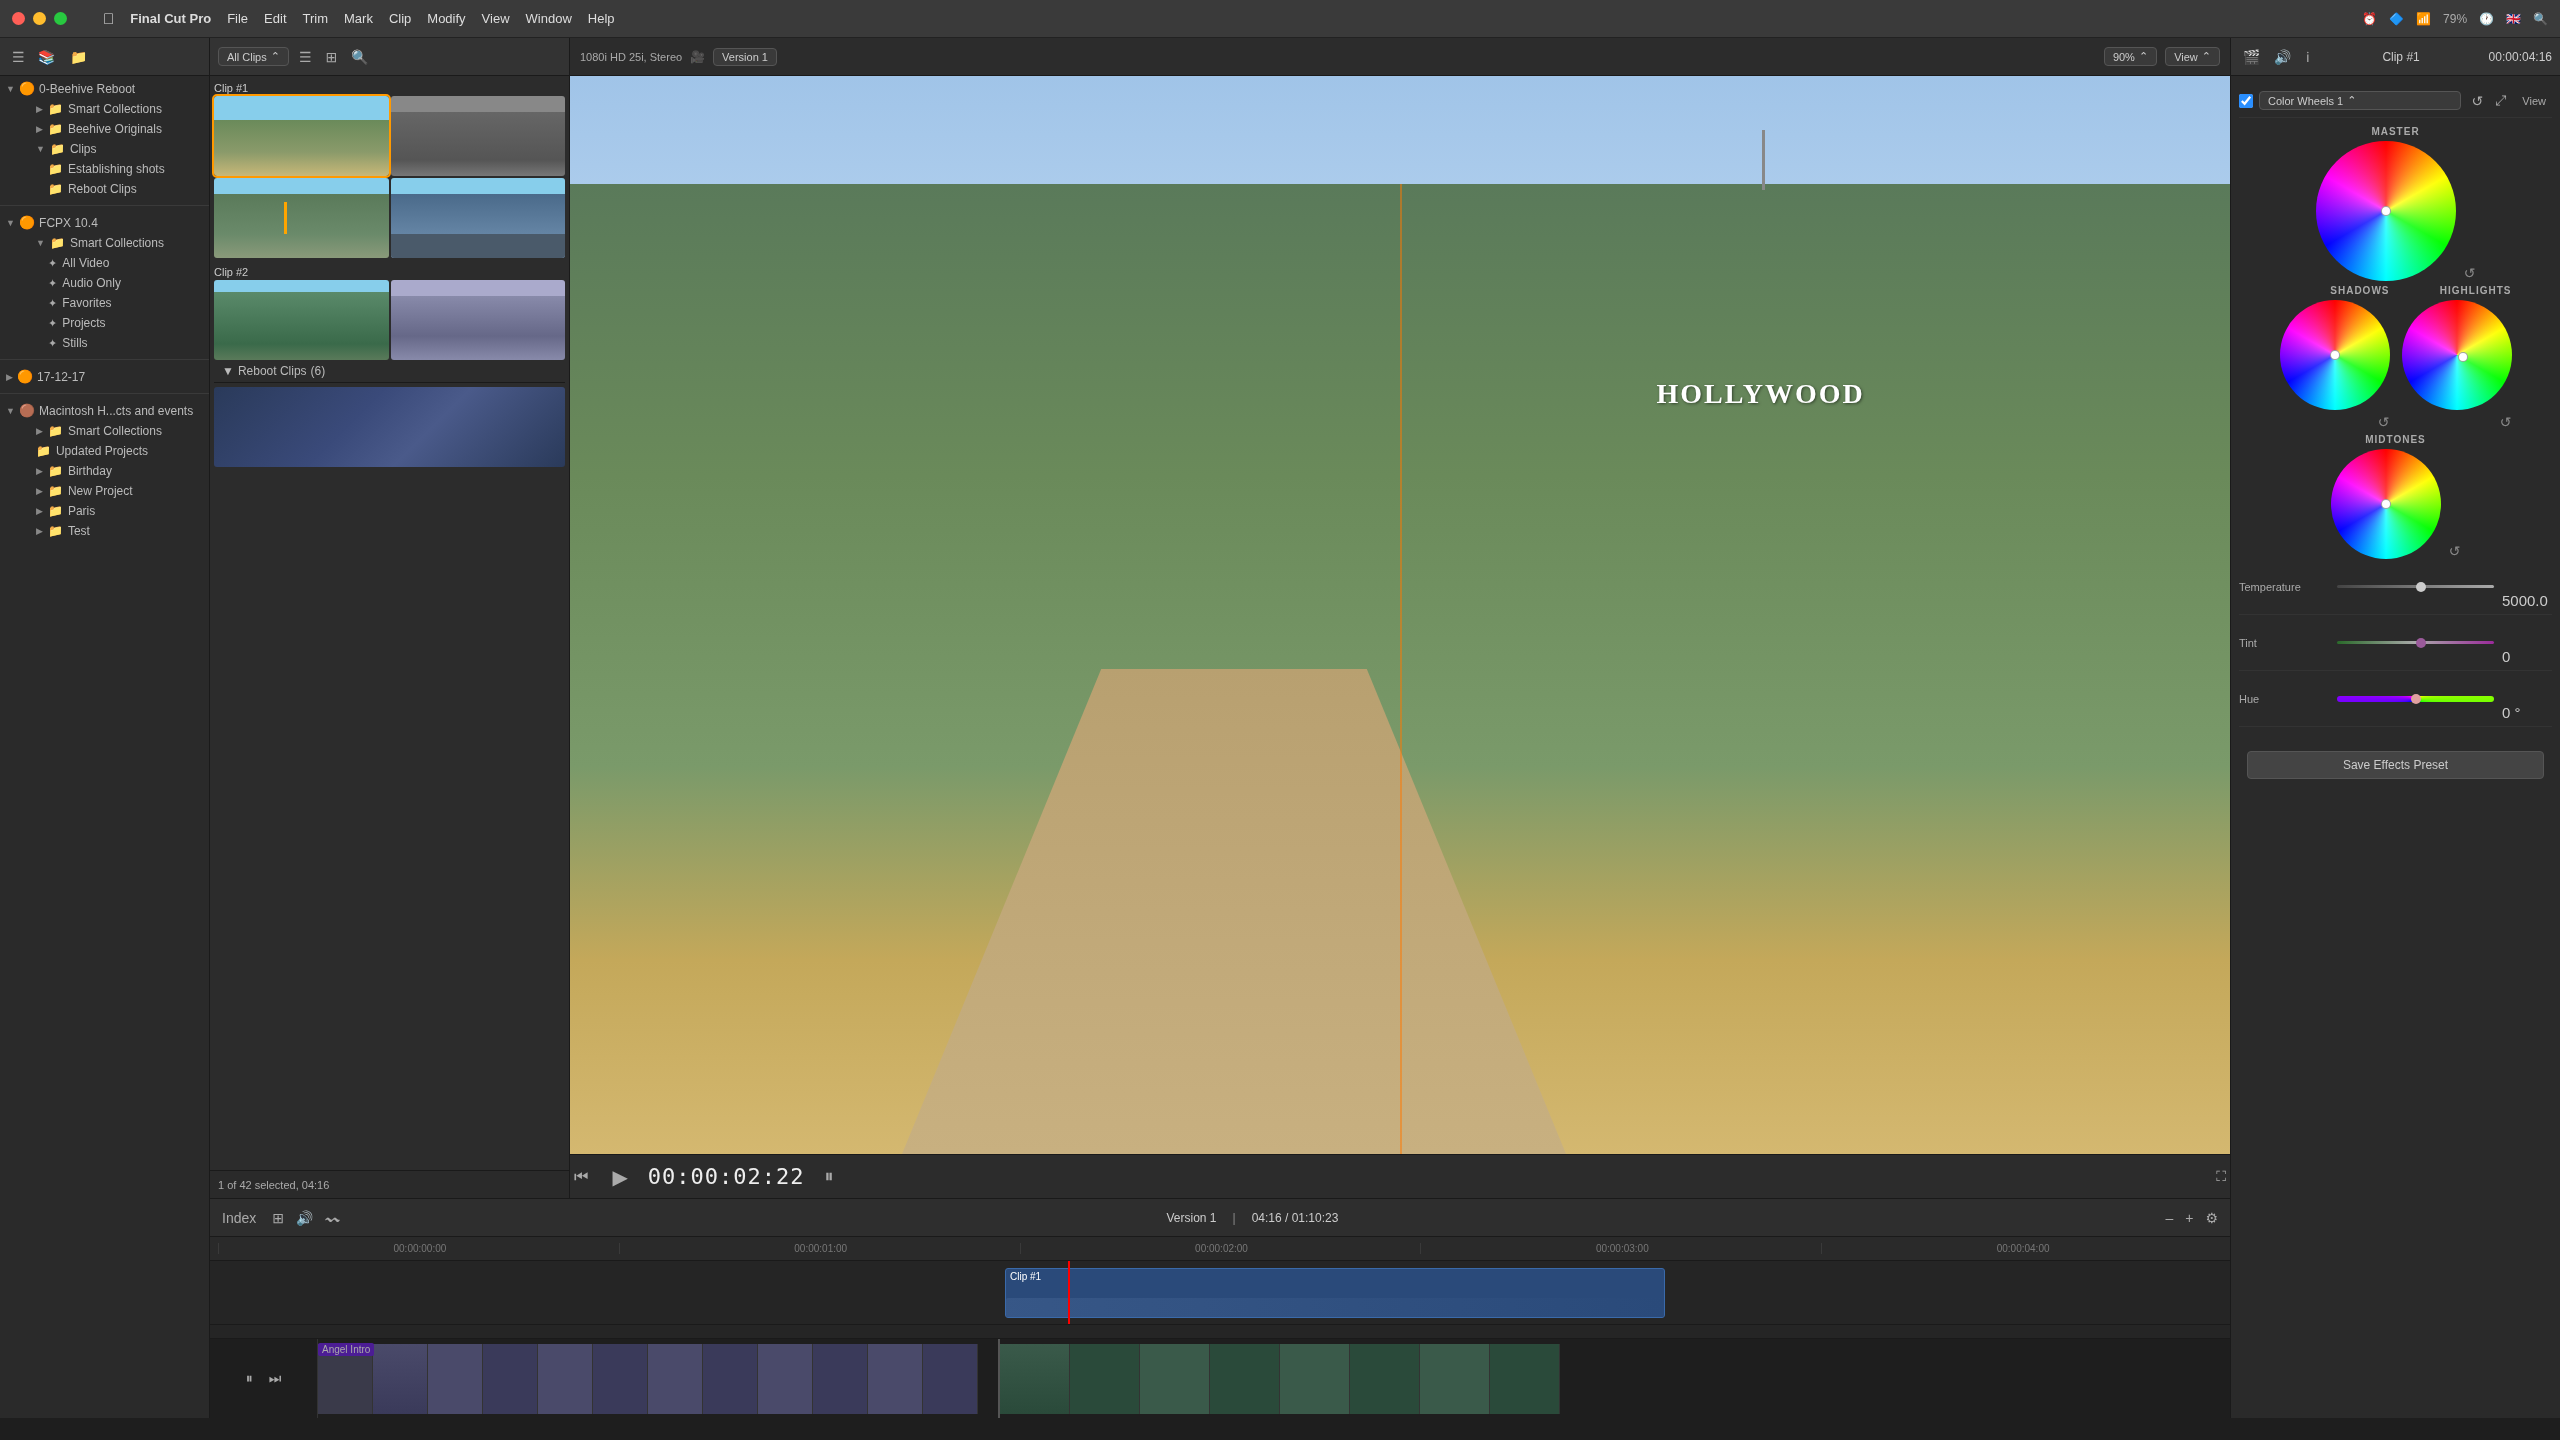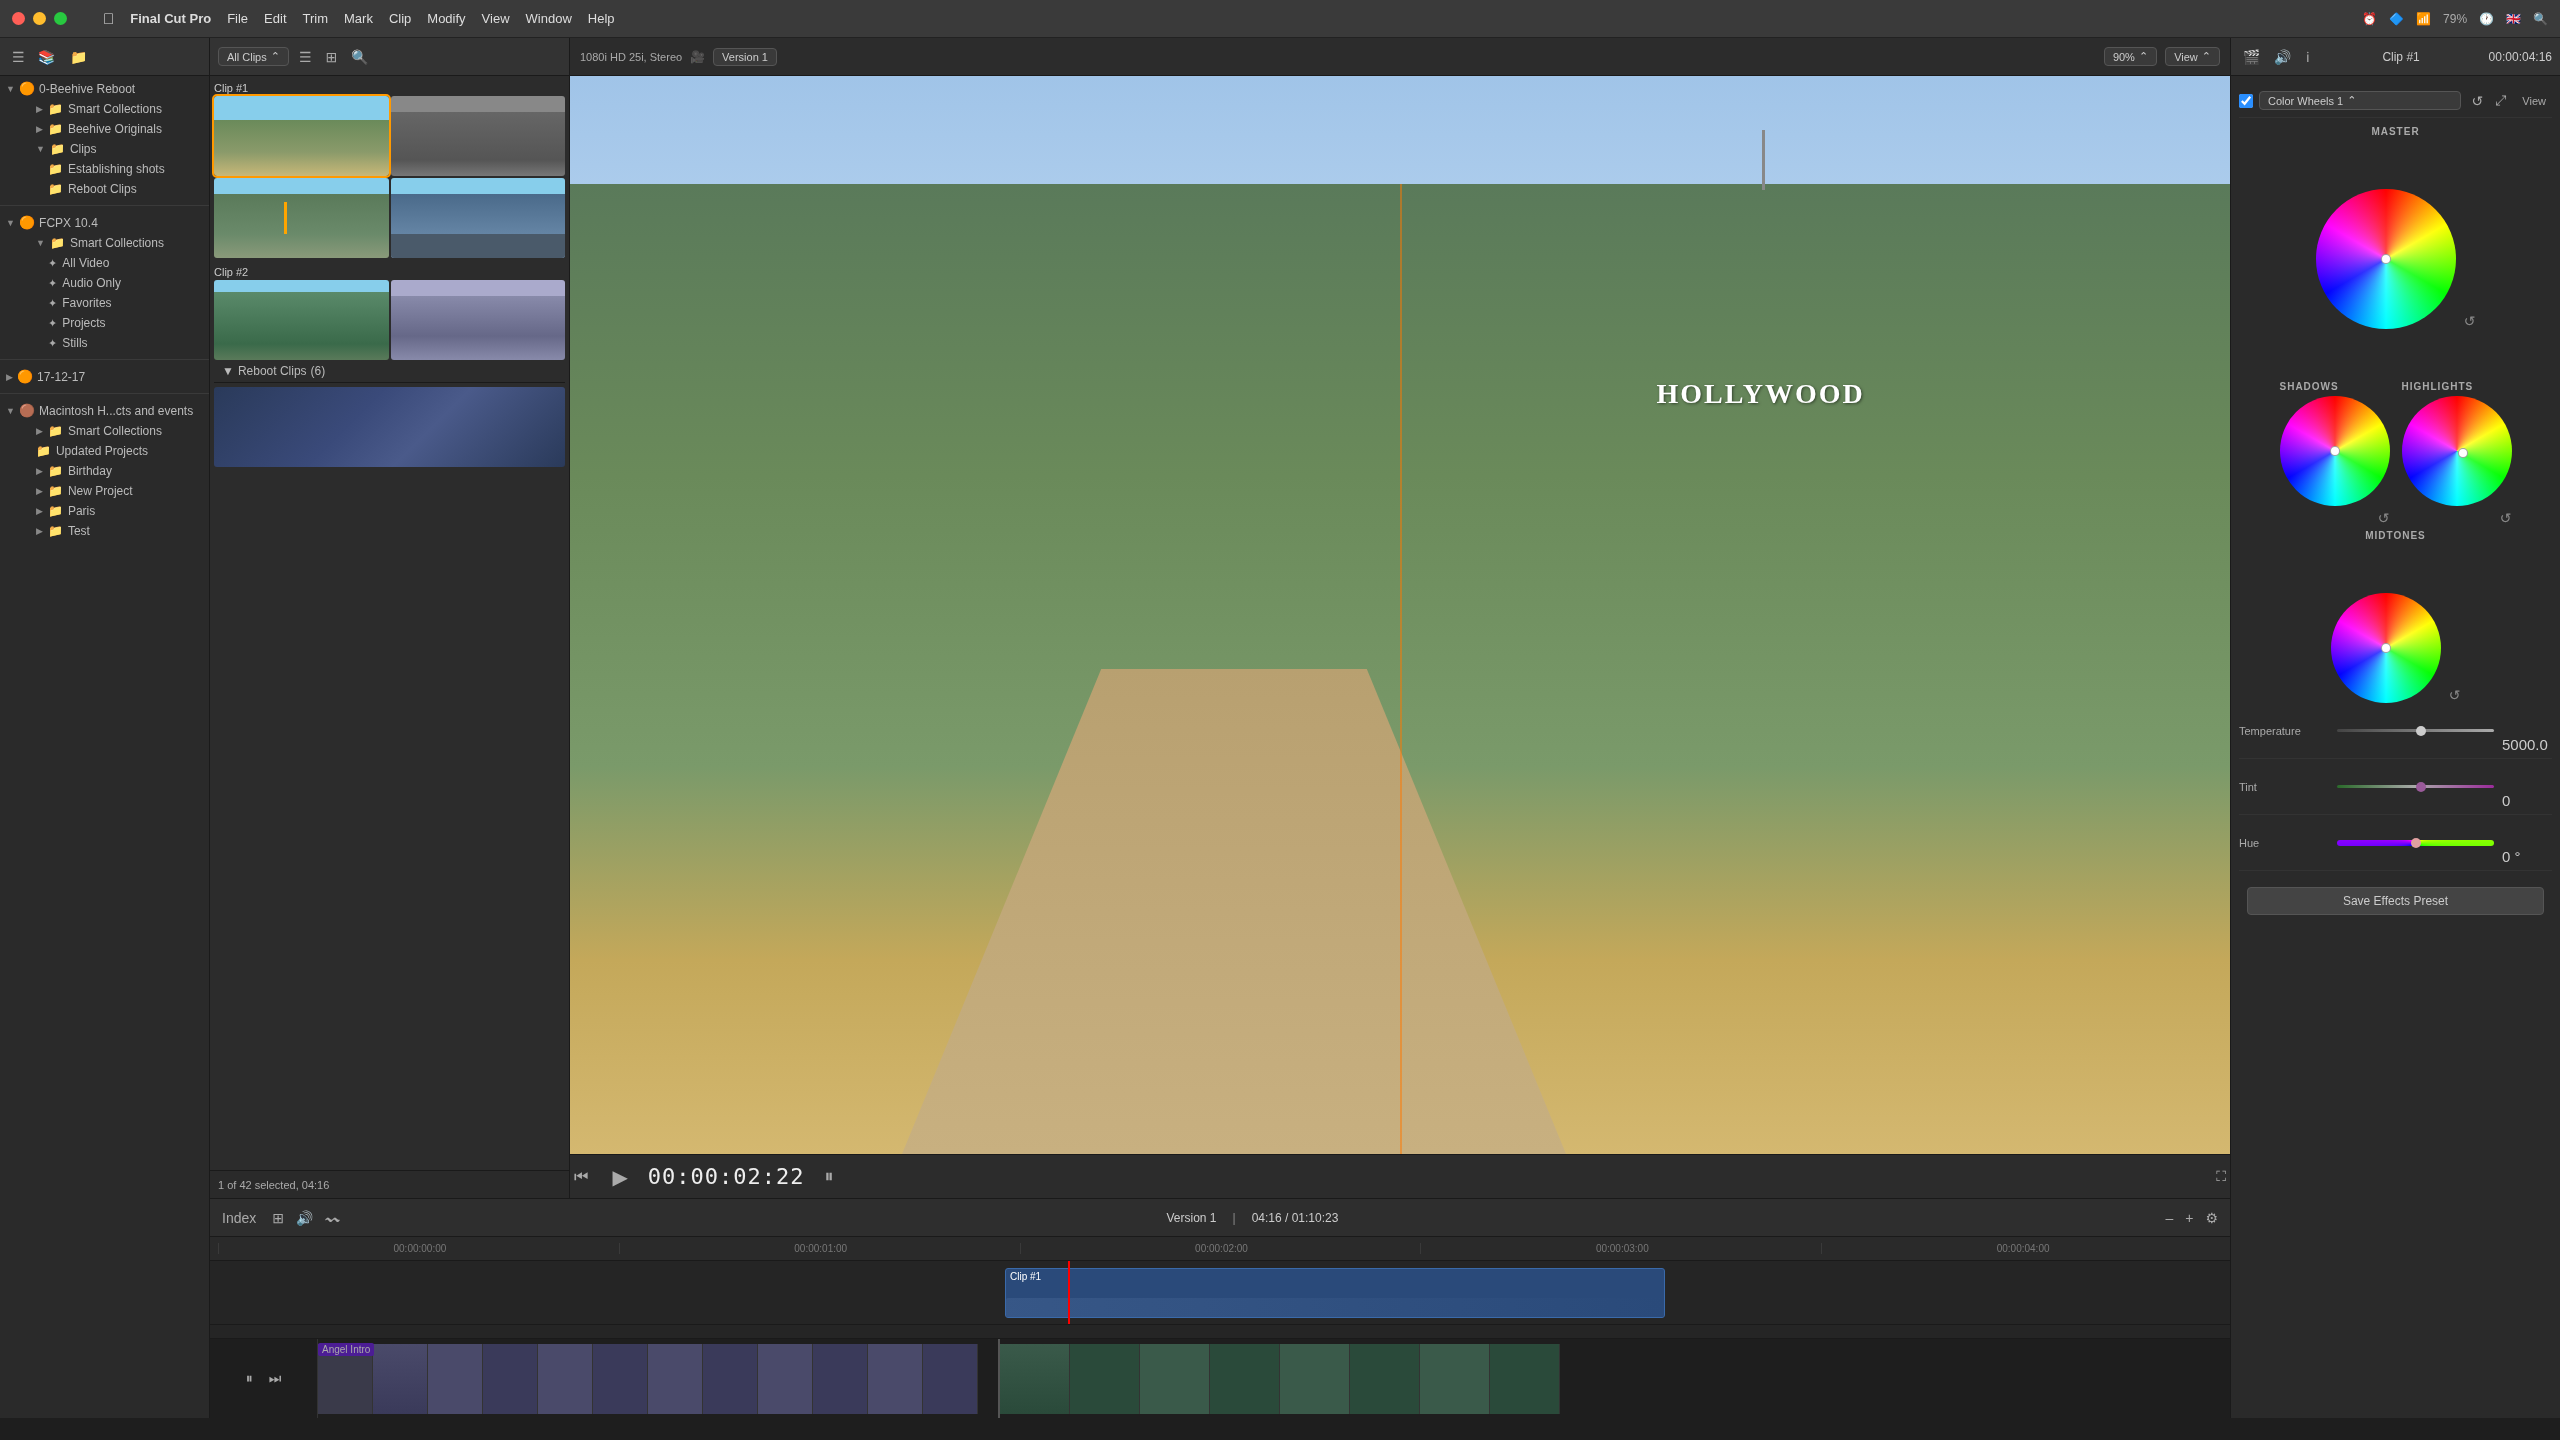--- a/index.html
+++ b/index.html
@@ -197,21 +197,21 @@
     .color-wheel-section { display: flex; flex-direction: column; gap: 4px; }
     .color-wheel-label {
       text-align: center;
       font-size: 10px;
       color: #aaa;
       font-weight: 600;
       letter-spacing: 1px;
       text-transform: uppercase;
     }
     .color-wheel-row { display: flex; justify-content: center; gap: 12px; align-items: flex-start; margin: 4px 0; }
-    .color-wheel-container { display: flex; flex-direction: column; align-items: flex-start; gap: 4px; margin-top: 48px; }
+    .color-wheel-container { display: flex; flex-direction: column; align-items: flex-end; gap: 4px; }
     .color-wheel {
       border-radius: 50%;
       position: relative;
       overflow: hidden;
     }
     .color-wheel-large { width: 140px; height: 140px; }
     .color-wheel-small { width: 110px; height: 110px; }
     .wheel-dot {
       position: absolute;
       width: 10px;
@@ -250,21 +250,21 @@
       height: 10px;
       border-radius: 50%;
       background: #ccc;
       position: absolute;
       top: 50%;
       transform: translateY(-50%);
     }
     .inspector-value { width: 50px; text-align: left; font-size: 15px; color: #ccc; margin-top: 28px; }
 
     .save-effects-btn {
-      margin: 16px 8px;
+      margin: 24px 8px;
       padding: 6px 12px;
       background: #444;
       border: 1px solid #555;
       border-radius: 4px;
       color: #ccc;
       font-size: 12px;
       cursor: pointer;
       text-align: center;
     }
 

